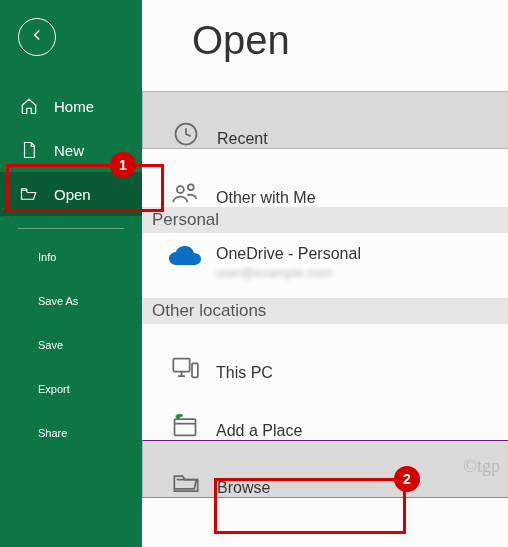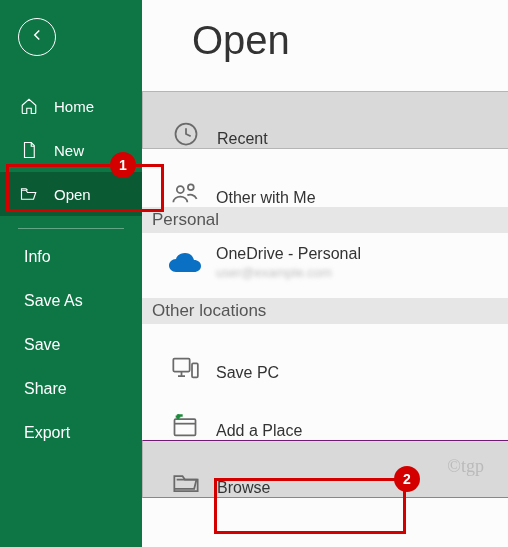--- a/index.html
+++ b/index.html
@@ -3,35 +3,35 @@
   <meta charset="utf-8">
   <style>
     * { margin: 0; padding: 0; box-sizing: border-box; font-family: "Segoe UI", sans-serif; }
     body { width: 508px; height: 547px; display: flex; background: #fff; overflow: hidden; }
     .sidebar { width: 142px; background: #0e7645; color: #fff; display: flex; flex-direction: column; padding-top: 18px; }
     .back-btn { width: 38px; height: 38px; border: 1.5px solid #fff; border-radius: 50%; margin-left: 18px; margin-bottom: 28px; display: flex; align-items: center; justify-content: center; }
     .nav-item { display: flex; align-items: center; height: 44px; padding-left: 20px; font-size: 15px; position: relative; }
     .nav-item.active { background: #0a5a34; }
     .nav-item .icon { width: 22px; display: flex; align-items: center; justify-content: flex-start; margin-right: 12px; }
     .divider { height: 1px; background: rgba(255,255,255,0.35); margin: 12px 18px 6px 18px; }
-    .sub-item { height: 44px; padding-left: 24px; font-size: 16px; display: flex; align-items: center; }
+    .sub-item { height: 44px; padding-left: 38px; font-size: 11px; display: flex; align-items: center; }
     .annot-box { position: absolute; border: 3px solid #d40000; pointer-events: none; z-index: 10; }
     .annot-badge { position: absolute; width: 26px; height: 26px; border-radius: 50%; background: #d40000; color: #fff; font-size: 14px; font-weight: 600; display: flex; align-items: center; justify-content: center; z-index: 11; }
     .main { flex: 1; background: #fcfcfc; position: relative; }
     .main-title { font-size: 40px; font-weight: 300; color: #333; padding: 18px 0 28px 50px; }
     .source-item { display: flex; align-items: flex-end; height: 58px; padding-left: 22px; font-size: 16px; color: #333; }
     .source-item.selected { background: #d9d9d9; border: 1px solid #b5b5b5; border-right: none; }
     .source-item .icon { width: 42px; display: flex; align-items: center; justify-content: center; margin-right: 10px; }
     .section-label { background: #e6e6e6; font-size: 17px; color: #555; padding: 3px 10px; }
-    .od-item { display: flex; align-items: center; padding: 12px 12px 18px 22px; }
+    .od-item { display: flex; align-items: flex-start; padding: 12px 12px 18px 22px; }
     .od-item .icon { width: 42px; display: flex; align-items: center; justify-content: center; margin-right: 10px; }
     .od-text { display: flex; flex-direction: column; gap: 2px; }
     .od-text .title { font-size: 16px; color: #333; }
     .od-text .sub { font-size: 13px; color: #bdbdbd; filter: blur(2px); }
-    .watermark { position: absolute; right: 24px; bottom: 70px; font-size: 18px; color: #bababa; font-family: Georgia, serif; }
+    .watermark { position: absolute; right: 8px; bottom: 70px; font-size: 18px; color: #bababa; font-family: Georgia, serif; }
   </style>
 </head>
 <body>
 
 <div class="sidebar">
   <div class="back-btn">
     <span class="icon">
       <svg width="18" height="18" viewBox="0 0 24 24" fill="none" stroke="#fff" stroke-width="2">
           <path d="M15 6l-6 6 6 6"></path>
         </svg>
@@ -72,24 +72,24 @@
   <div class="sub-item">
       <span>Info</span>
     </div>
   <div class="sub-item">
       <span>Save As</span>
     </div>
   <div class="sub-item">
       <span>Save</span>
     </div>
   <div class="sub-item">
-      <span>Share</span>
+      <span>Export</span>
     </div>
   <div class="sub-item">
-      <span>Export</span>
+      <span>Share</span>
     </div>
 </div>
 
 <div class="main">
   <div class="main-title">Open</div>
 
   <div class="source-item selected">
     <span class="icon">
       <svg width="28" height="28" viewBox="0 0 24 24" fill="none" stroke="#6a6a6a" stroke-width="1.5">
           <circle cx="12" cy="12" r="9"></circle>
@@ -128,21 +128,21 @@
   <div class="section-label">Other locations</div>
 
   <div class="source-item">
     <span class="icon">
       <svg width="28" height="28" viewBox="0 0 24 24" fill="none" stroke="#6a6a6a" stroke-width="1.5">
           <rect x="2" y="4" width="14" height="11" rx="1"></rect>
           <path d="M6 19h6M9 15v4"></path>
           <rect x="18" y="8" width="5" height="12" rx="1"></rect>
         </svg>
     </span>
-    <span>Save PC</span>
+    <span>This PC</span>
   </div>
 
   <div class="source-item">
     <span class="icon">
       <svg width="28" height="28" viewBox="0 0 24 24" fill="none" stroke="#6a6a6a" stroke-width="1.5">
           <rect x="3" y="6" width="18" height="14" rx="1"></rect>
           <path d="M3 10h18"></path>
           <path d="M6 3v3M6 3h4" stroke="#1e8a3b" stroke-width="2"></path>
           <path d="M4 1h4M6 -1v4" transform="translate(0,3)" stroke="#1e8a3b" stroke-width="2"></path>
         </svg>

